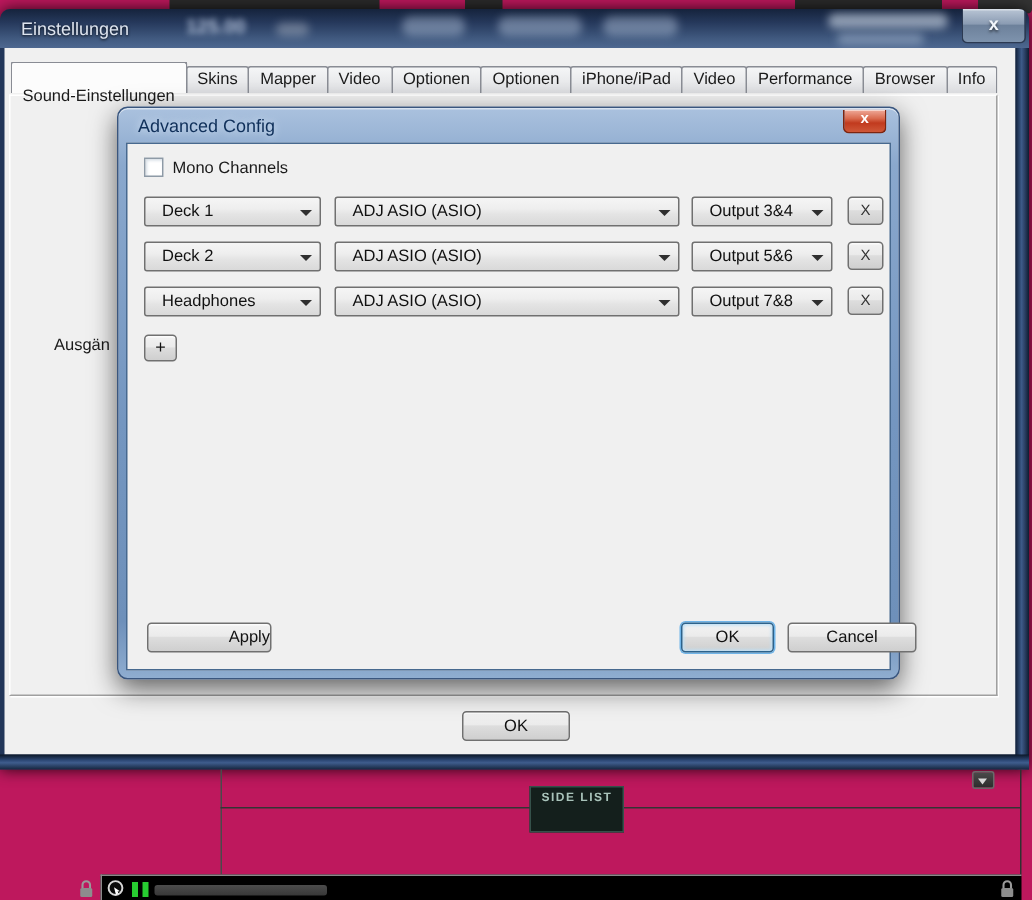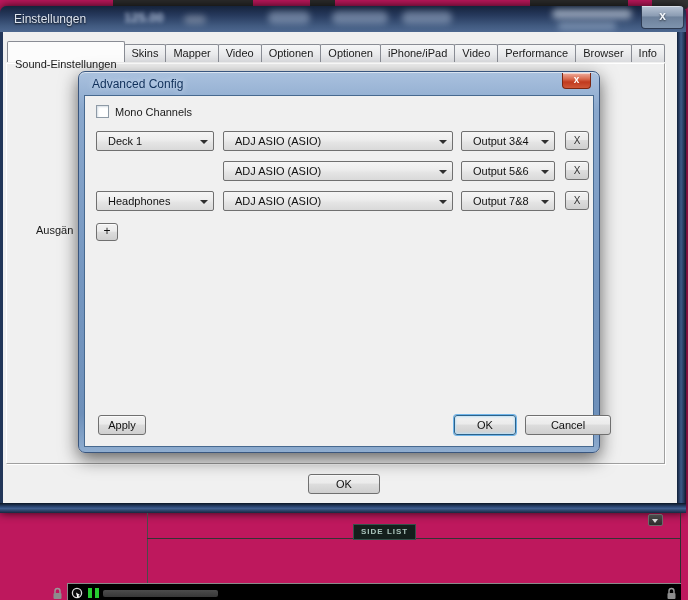--- a/index.html
+++ b/index.html
@@ -80,35 +80,35 @@
     white-space:nowrap; overflow:hidden; }
   .combo .arrow { position:absolute; right:5px; top:8px; width:0; height:0;
     border-left:4px solid transparent; border-right:4px solid transparent;
     border-top:4px solid #2f2f2f; }
   .c-src { left:17px; width:118px; }
   .c-drv { left:144px; width:230px; }
   .c-out { left:382px; width:94px; }
   .row-x { width:24px; height:19px; font-size:10px; color:#333; line-height:17px; left:486px; }
   .r0 { top:59px; } .r1 { top:89px; } .r2 { top:119px; }
   .add-btn { left:17px; top:151px; width:22px; height:18px; font-size:12px; line-height:15px; }
-  .apply-btn { left:19px; top:343px; width:48px; height:20px; }
+  .apply-btn { left:19px; top:343px; width:83px; height:20px;text-align:right; }
   .ok-btn { left:375px; top:343px; width:62px; height:20px; }
   .cancel-btn { left:446px; top:343px; width:86px; height:20px; }
 
   
   .v-line-1 { position:absolute; left:147px; top:513px; width:1px; height:70px; background:#4a4a4a; }
   .v-line-2 { position:absolute; left:680px; top:513px; width:1px; height:70px; background:#303030; }
   .h-line { position:absolute; left:147px; top:538px; width:533px; height:1px; background:#343434; }
   .dd-btn { position:absolute; left:648px; top:514px; width:15px; height:12px;
     background:linear-gradient(180deg,#4a4a4a,#2c2c2c); border:1px solid #6a6a6a;
     border-radius:2px; cursor:pointer; }
   .dd-btn .arrow { position:absolute; left:3px; top:4px; width:0; height:0;
     border-left:3.5px solid transparent; border-right:3.5px solid transparent;
     border-top:4px solid #d8d8d8; }
-  .side-list-badge { position:absolute; left:353px; top:524px; padding:2px 7px 3px;
+  .side-list-badge { position:absolute; left:353px; top:524px; padding:2px 7px 18px;
     background:#141f1c; border:1px solid #35514a; color:var(--sidelist-text,#a9c3ba);
     font-size:8px; font-weight:bold; letter-spacing:1px; }
   .bottom-bar { position:absolute; left:67px; top:583px; width:614px; height:17px;
     background:#000; border-top:1px solid #8a8a8a; border-left:1px solid #8a8a8a; }
   .lock { position:absolute; width:13px; height:13px; cursor:pointer; }
   .lock-left { left:51px; top:586px; } .lock-right { left:665px; top:586px; }
   .globe { position:absolute; left:71px; top:586px; width:13px; height:13px; cursor:pointer; }
   .pause { position:absolute; left:88px; top:588px; width:13px; height:10px; cursor:pointer; }
   .pause span { position:absolute; top:0; width:4px; height:10px; background:var(--pause-green,#27cc31); }
   .pause .p2 { left:7px; }
@@ -177,20 +177,24 @@
     <div class="combo c-drv r0">
       <span>ADJ ASIO (ASIO)</span>
       <span class="arrow"></span>
     </div>
     <div class="combo c-out r0">
       <span>Output 3&amp;4</span>
       <span class="arrow"></span>
     </div>
     <div class="btn row-x r0">X</div>
 
+    <div class="combo c-src r1">
+      <span>Deck 2</span>
+      <span class="arrow"></span>
+    </div>
     <div class="combo c-drv r1">
       <span>ADJ ASIO (ASIO)</span>
       <span class="arrow"></span>
     </div>
     <div class="combo c-out r1">
       <span>Output 5&amp;6</span>
       <span class="arrow"></span>
     </div>
     <div class="btn row-x r1">X</div>
 

